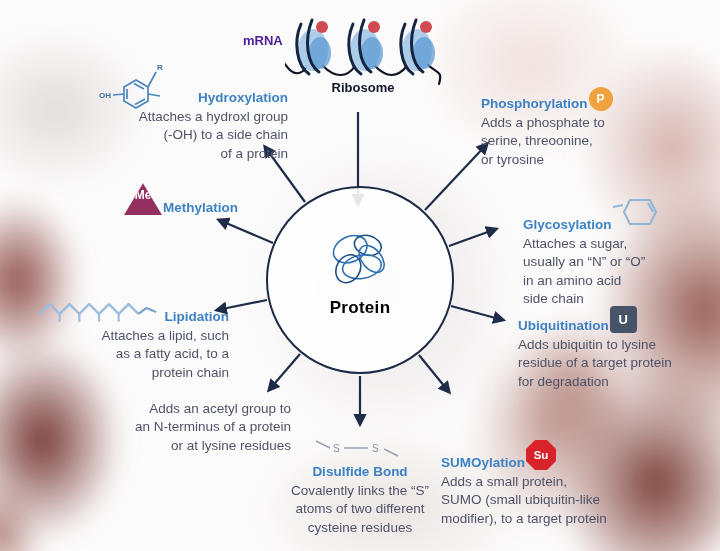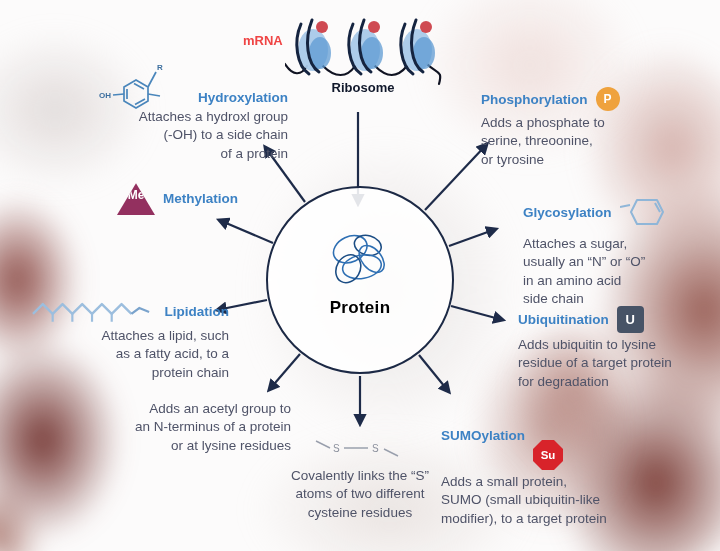--- a/index.html
+++ b/index.html
@@ -28,32 +28,32 @@
     background:radial-gradient(closest-side,rgba(216,205,200,.5),transparent);}
   
   .arrows{position:absolute;left:0;top:0;z-index:1;}
   
   .protein-circle{position:absolute;left:266px;top:186px;width:188px;height:188px;
     border:2.5px solid #1c2945;border-radius:50%;background:rgba(255,255,255,.88);
     box-sizing:border-box;z-index:2;display:flex;flex-direction:column;align-items:center;
     justify-content:flex-start;padding-top:32px;}
   .protein-label{font-size:17px;font-weight:bold;color:#000000;letter-spacing:.3px;margin-top:2px;}
   
-  .mrna-label{position:absolute;left:243px;top:33px;font-size:13px;font-weight:600;color:#ef4444;z-index:2;}
+  .mrna-label{position:absolute;left:243px;top:33px;font-size:13px;font-weight:600;color:#4c1d95;z-index:2;}
   .ribosome-svg{position:absolute;left:285px;top:14px;z-index:2;}
   .ribosome-label{position:absolute;left:303px;top:80px;width:120px;text-align:center;
     font-size:13px;font-weight:bold;color:#0f172a;z-index:2;}
   
   .mod{position:absolute;z-index:2;}
   .hname{font-size:13.5px;font-weight:bold;color:#3d82c4;}
   .desc{font-size:13.5px;line-height:1.36;color:#4f5368;white-space:pre-line;margin-top:3px;}
   .right{text-align:right;}
   .left{text-align:left;}
   .center{text-align:center;}
-  .hrow{display:flex;align-items:center;gap:8px;}
+  .hrow{display:flex;align-items:flex-end;gap:1px;}
   .hrow.end{justify-content:flex-end;}
   
   .badge{color:#fff;font-weight:bold;display:flex;align-items:center;justify-content:center;
          flex:0 0 auto;box-sizing:border-box;}
   .badge.tri{width:38px;height:33px;clip-path:polygon(50% 4%,100% 100%,0 100%);
              font-size:12px;align-items:flex-end;padding-bottom:13px;}
   .badge.diamond{width:32px;height:32px;clip-path:polygon(50% 0,100% 50%,50% 100%,0 50%);font-size:10.5px;}
   .badge.circle{width:24px;height:24px;border-radius:50%;font-size:12px;}
   .badge.square{width:27px;height:27px;border-radius:4px;font-size:13px;}
   .badge.octagon{width:30px;height:30px;font-size:11.5px;
@@ -197,20 +197,21 @@
   <div class="mod disulfide center">
     <svg width="92" height="22" viewBox="0 0 92 22">
       <g stroke="#9aa0ad" stroke-width="1.5">
         <path d="M2,3 L16,10"></path>
         <path d="M30,10 L54,10"></path>
         <path d="M70,11 L84,18"></path>
       </g>
       <text x="19" y="14" font-size="10" fill="#8a8f9c">S</text>
       <text x="58" y="14" font-size="10" fill="#8a8f9c">S</text>
     </svg>
+    <div class="hname center">Disulfide Bond</div>
     <div class="desc center">Covalently links the “S”
 atoms of two different
 cysteine residues</div>
   </div>
 
   <div class="mod sumoylation">
     <div class="hrow">
       <span class="hname">SUMOylation</span>
       <span class="badge octagon" style="background: rgb(216, 35, 42); margin-top: 40px;">Su</span>
     </div>

